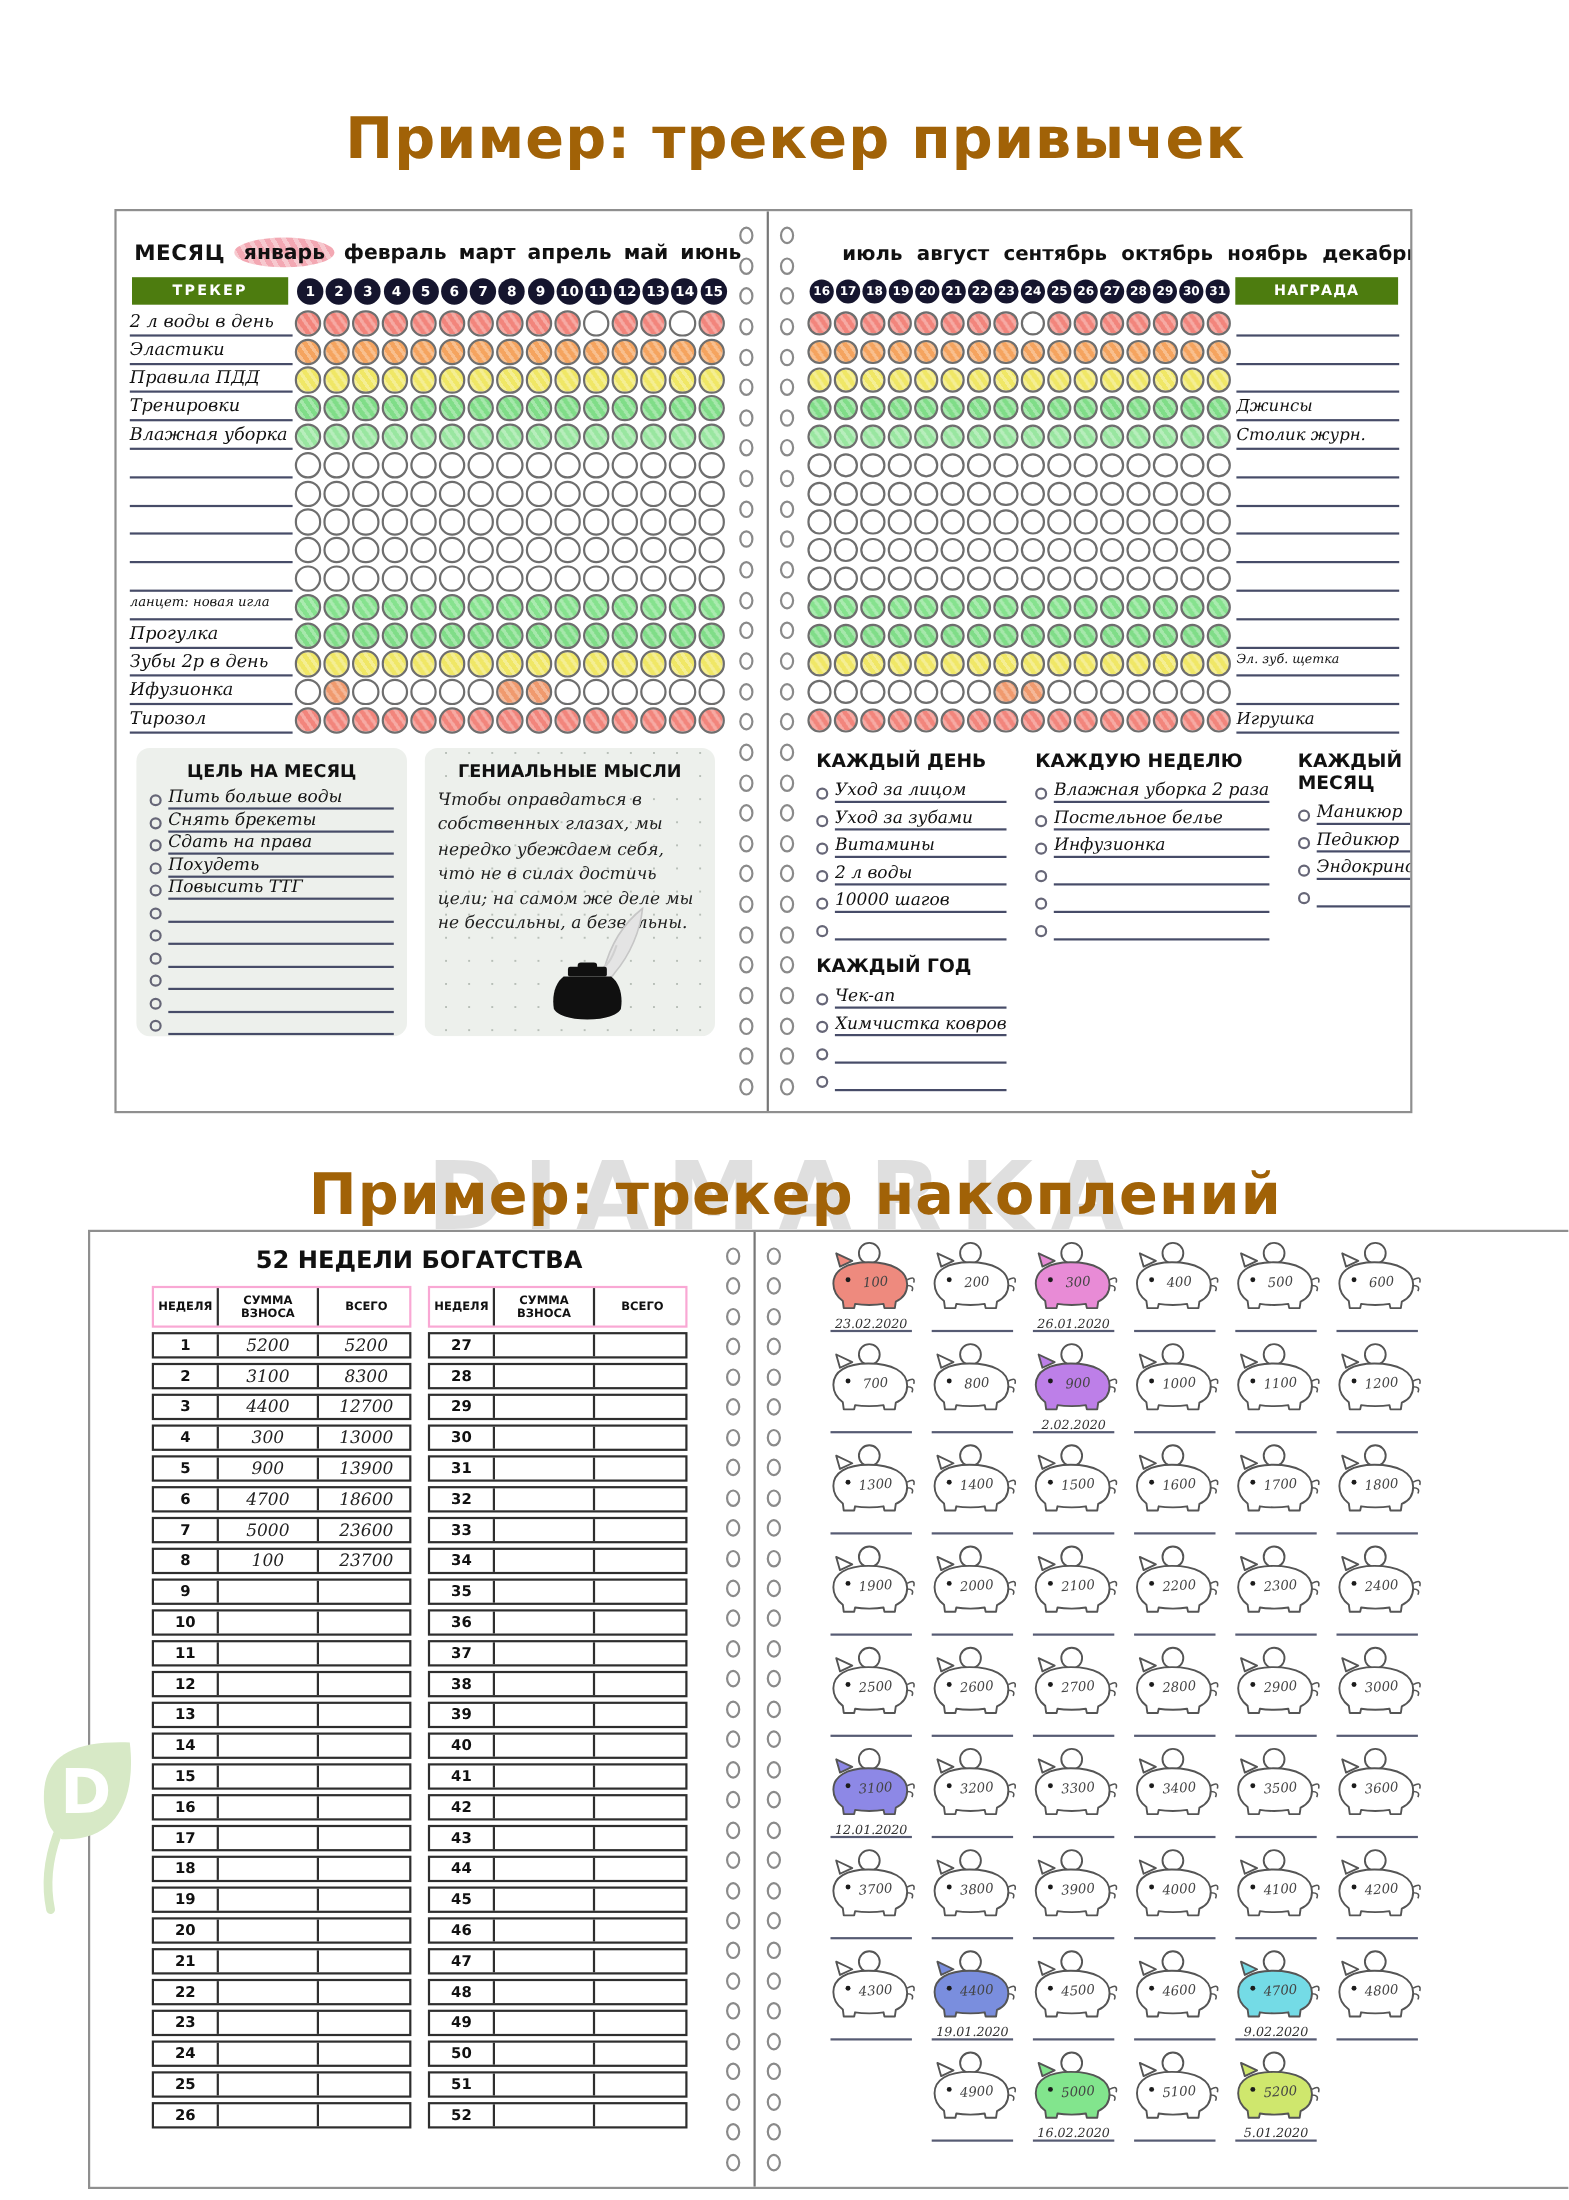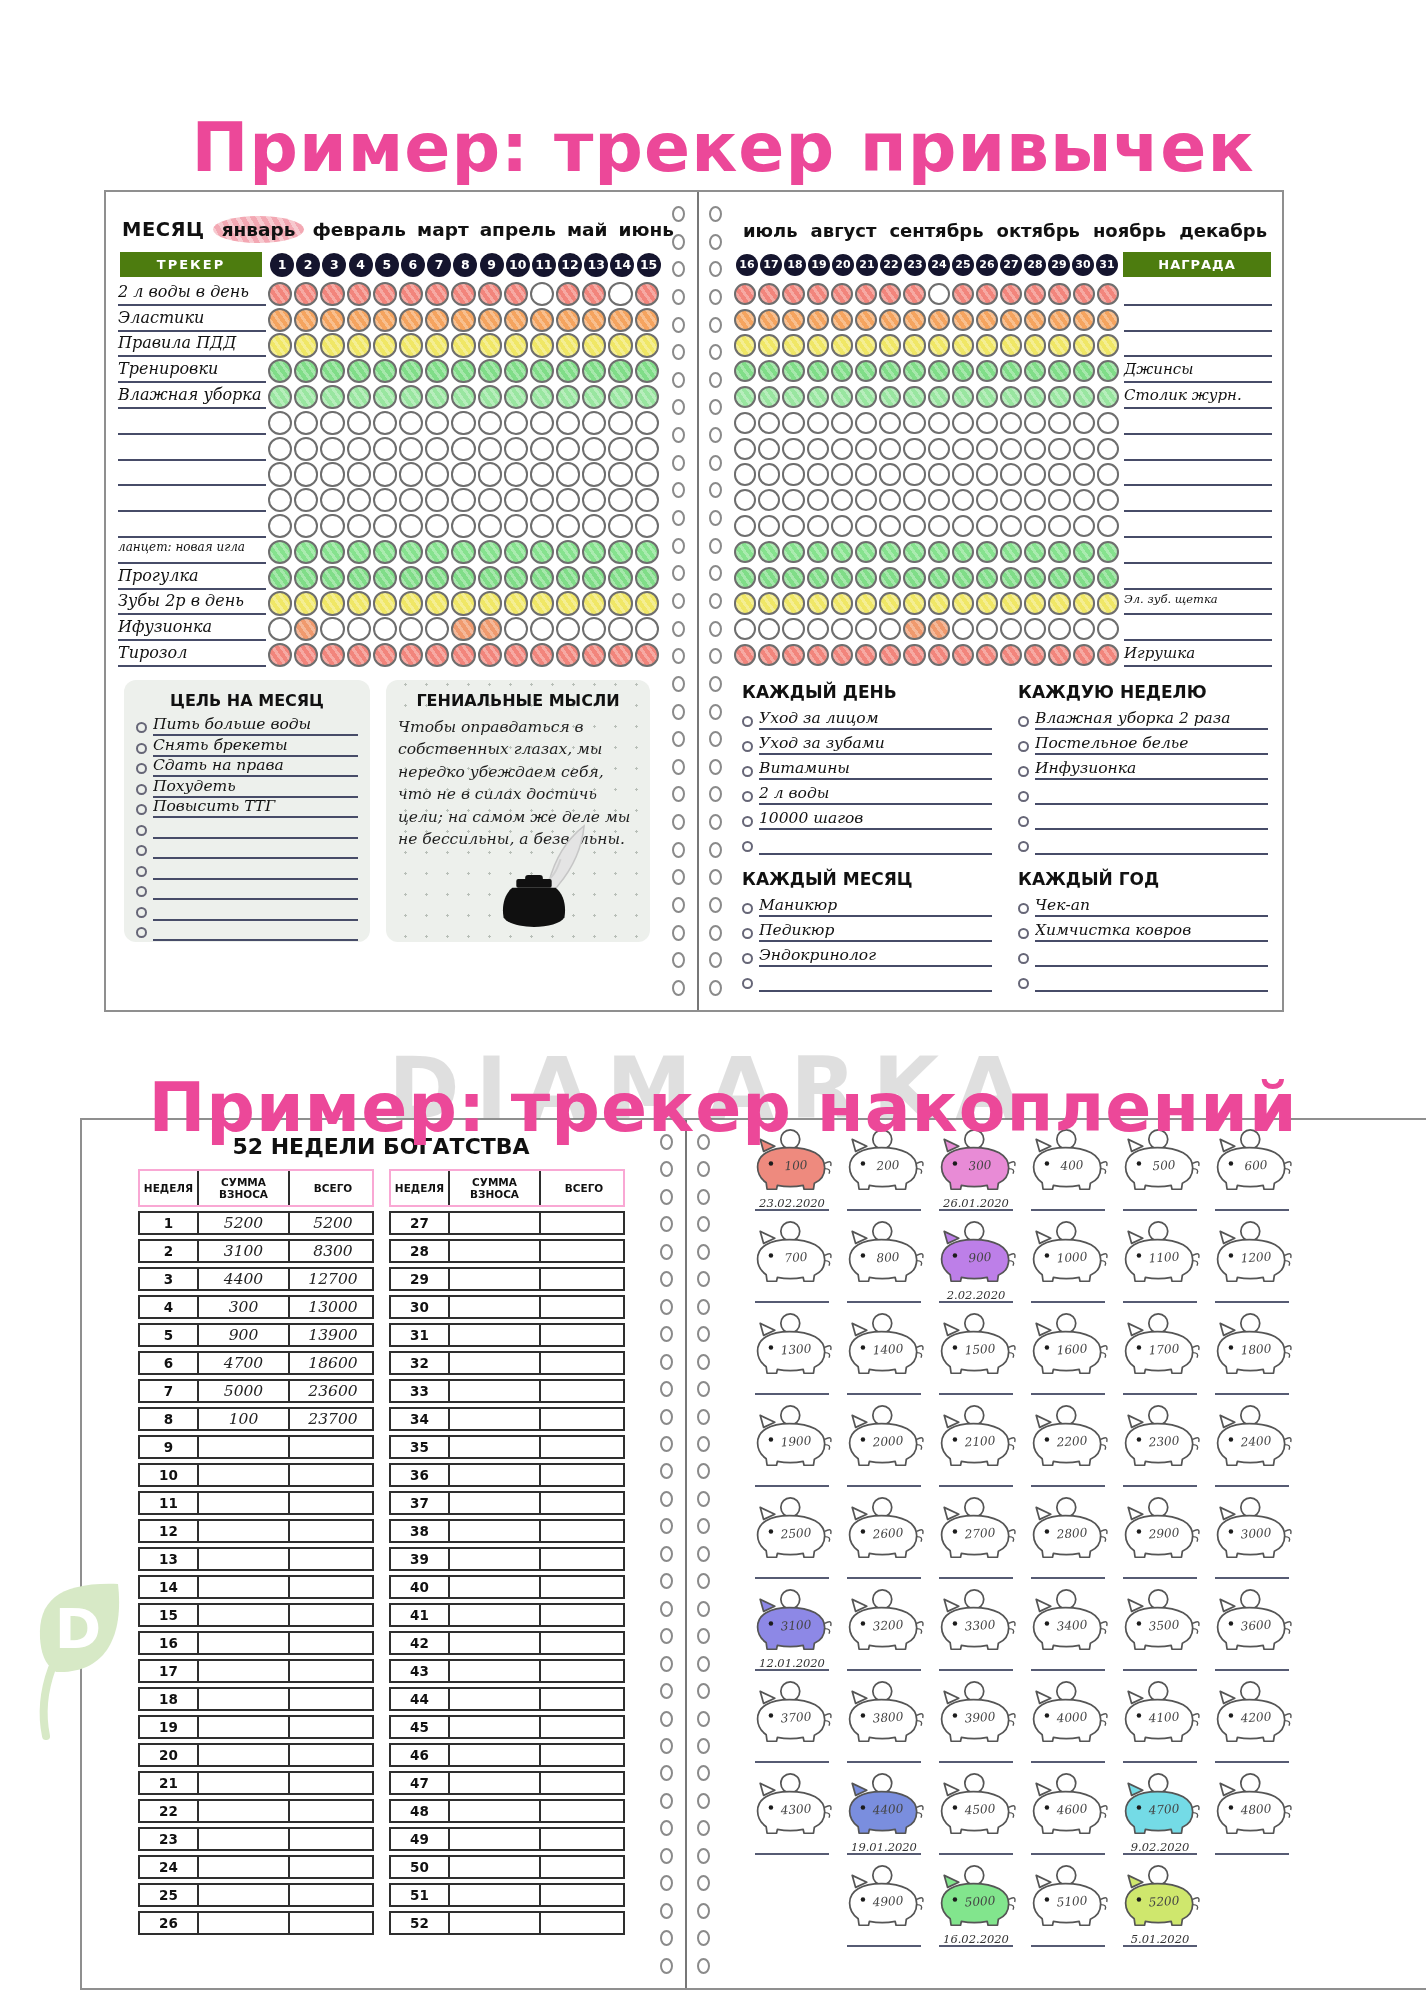--- a/index.html
+++ b/index.html
@@ -1,19 +1,19 @@
 <!DOCTYPE html>
 <html><head>
 <meta charset="utf-8">
 <style>
   html,body{margin:0;padding:0;background:#fff;}
   .canvas{position:relative;width:1426px;height:2000px;background:#fff;overflow:hidden;
           font-family:"DejaVu Sans",sans-serif;color:#111;}
-  .title{position:absolute;left:0;right:0;text-align:center;font-weight:700;font-size:68px;
-         letter-spacing:1px;color:#ec4899;z-index:4;padding-left:20px;}
+  .title{position:absolute;left:0;right:0;text-align:center;font-weight:700;font-size:52px;
+         letter-spacing:1px;color:#a16207;z-index:4;padding-left:20px;}
   .t1{top:62px;}
   .t2{top:1022px;}
   .wm-brand{position:absolute;top:1038px;left:0;right:0;text-align:center;font-size:86px;
             font-weight:700;letter-spacing:16px;color:#000;opacity:.12;z-index:3;}
   .wm-sub{position:absolute;top:1455px;left:300px;width:840px;text-align:center;font-size:30px;
           font-weight:700;letter-spacing:8px;color:#000;opacity:.08;z-index:3;}
   .panel{position:absolute;background:#fff;border:2px solid #8f8f8f;display:flex;z-index:2;
          box-sizing:border-box;overflow:hidden;}
   .p1{left:104px;top:190px;width:1180px;height:822px;}
   .p2{left:80px;top:1118px;width:1408px;height:872px;}
@@ -68,21 +68,21 @@
   .line{display:flex;align-items:flex-end;gap:6px;height:20.5px;}
   .line.sec{height:25px;}
   .bullet{width:11px;height:11px;border:2px solid #667;border-radius:50%;flex:none;margin-bottom:3px;
           box-sizing:border-box;background:transparent;}
   .line .hw{flex:1;border-bottom:2px solid #474c68;font-size:15.5px;line-height:1.1;
             padding-bottom:1px;white-space:nowrap;overflow:hidden;}
   .thought-text{font-family:"DejaVu Serif",serif;font-style:italic;font-size:15.5px;line-height:1.45;
                 color:#1d1d1d;margin-top:2px;}
   .inkwell{position:absolute;left:84px;bottom:4px;}
   
-  .sections{display:grid;grid-template-columns:1fr 1fr;column-gap:26px;row-gap:14px;margin:14px 4px 0 8px;}
+  .sections{display:grid;grid-template-columns:1fr 1fr 1fr;column-gap:26px;row-gap:14px;margin:14px 4px 0 8px;}
   .section-title{font-weight:700;font-size:17px;margin-bottom:3px;}
   
   .spage{box-sizing:border-box;}
   .sleft{width:574px;padding:14px 0 0 0;}
   .sright{flex:1;padding:8px 0 0 32px;}
   .stitle{margin-left:56px;width:486px;text-align:center;font-weight:700;font-size:22px;}
   .tables{display:flex;gap:15px;margin:10px 0 0 56px;}
   .wtable{width:236px;}
   .thd{display:grid;grid-template-columns:57px 91px 88px;border:2px solid #f9a8d4;height:38px;
        box-sizing:border-box;}

